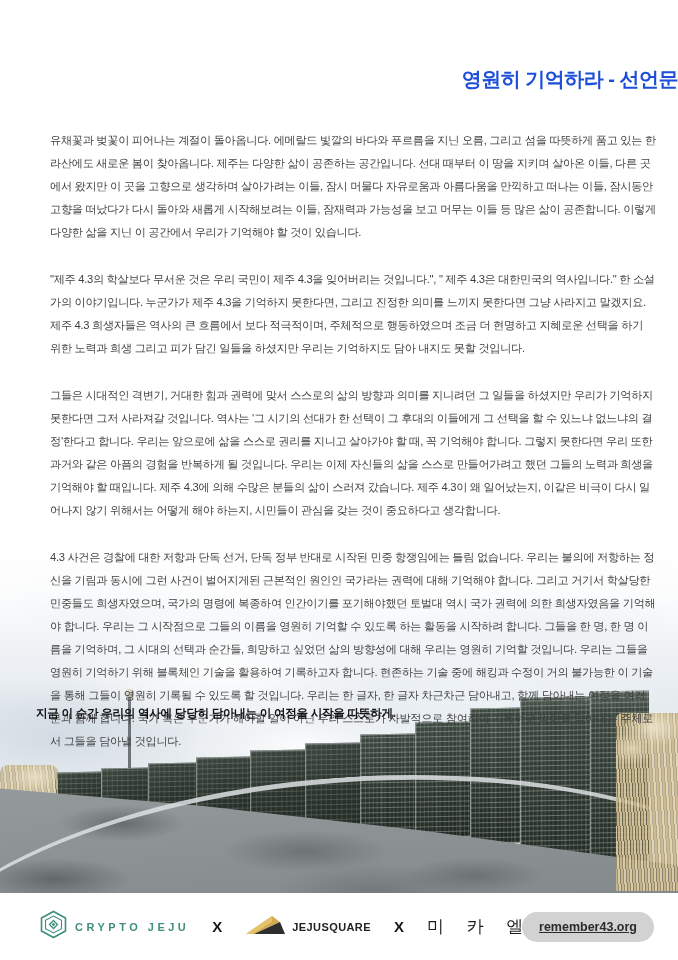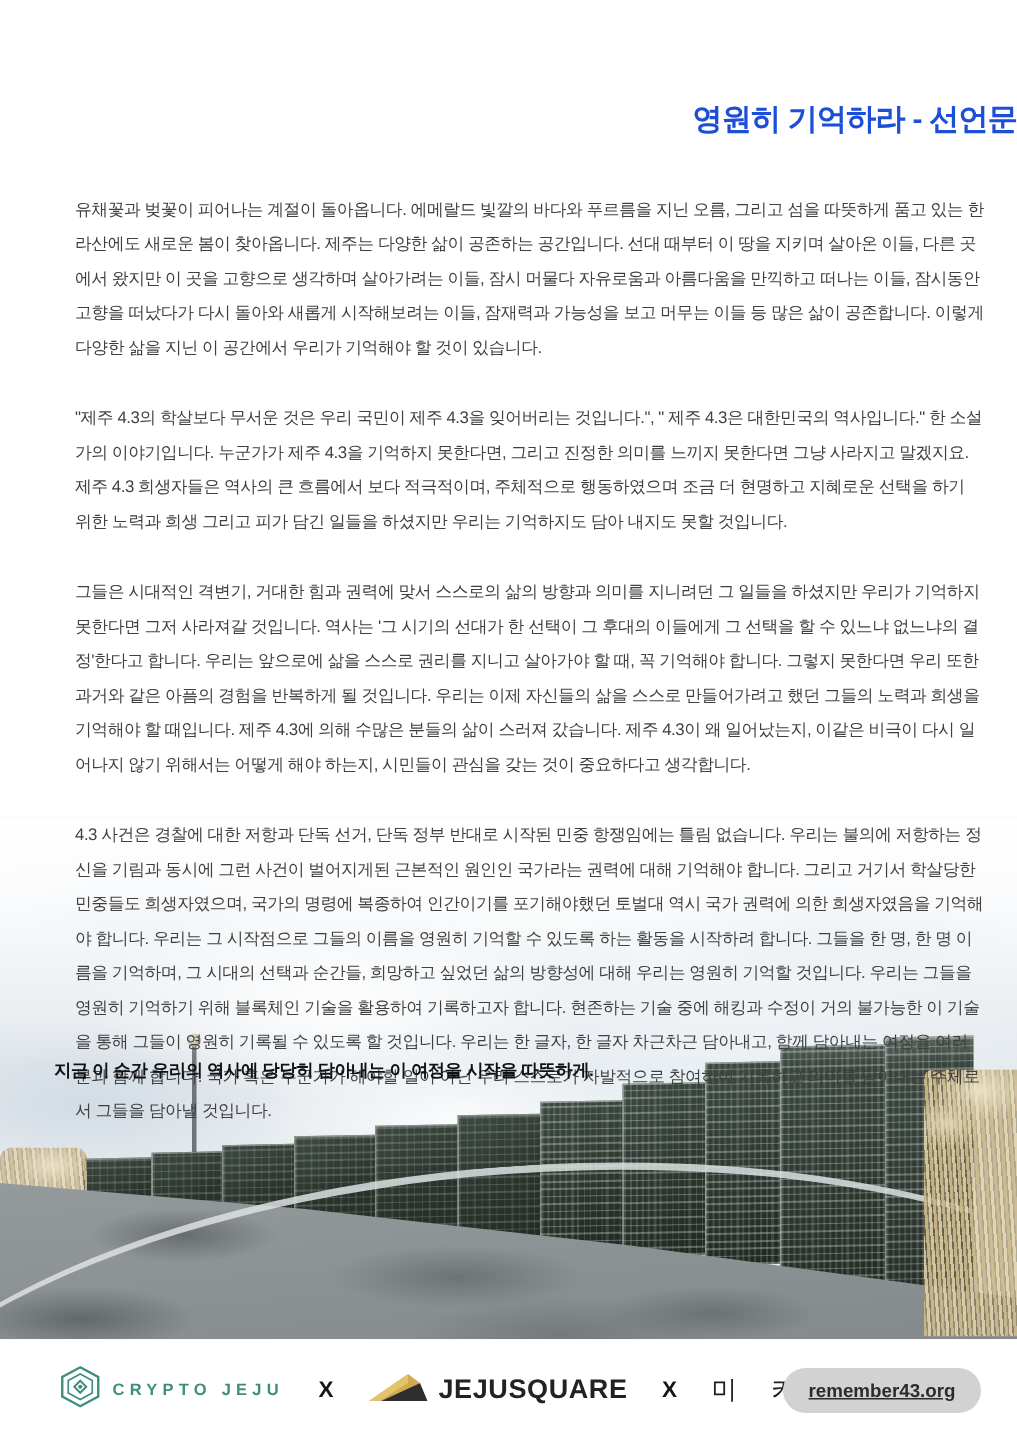--- a/index.html
+++ b/index.html
@@ -75,21 +75,21 @@
     background:linear-gradient(to bottom,#ffffff 0%, rgba(255,255,255,.9) 30%,
                rgba(255,255,255,.55) 60%, rgba(255,255,255,0) 100%);}
 
   
   .footer{position:absolute;left:0;bottom:0;width:678px;height:67px;background:#ffffff;z-index:7;
           display:flex;align-items:center;padding-left:40px;box-sizing:border-box;}
   .logo-crypto{display:flex;align-items:center;gap:8px;}
   .logo-crypto .txt{font-size:11px;font-weight:600;letter-spacing:3.5px;color:#3E8E7E;}
   .sep{font-size:15px;font-weight:600;color:#161616;margin:0 23px;}
   .logo-jeju{display:flex;align-items:center;gap:6px;}
-  .logo-jeju .txt{font-size:18px;font-weight:800;letter-spacing:.4px;color:#222;}
+  .logo-jeju .txt{font-size:11px;font-weight:800;letter-spacing:.4px;color:#222;}
   .mikael{font-size:17px;font-weight:500;letter-spacing:9px;color:#1d1d1d;}
   .badge{position:absolute;right:24px;top:50%;transform:translateY(-50%);
          background:#D2D2D2;border-radius:17px;padding:8px 17px;
          font-size:12.5px;font-weight:600;color:#2b2b2b;cursor:pointer;border:none;text-decoration:underline;}
 </style>
 </head>
 <body>
 
 <div class="page">
 

